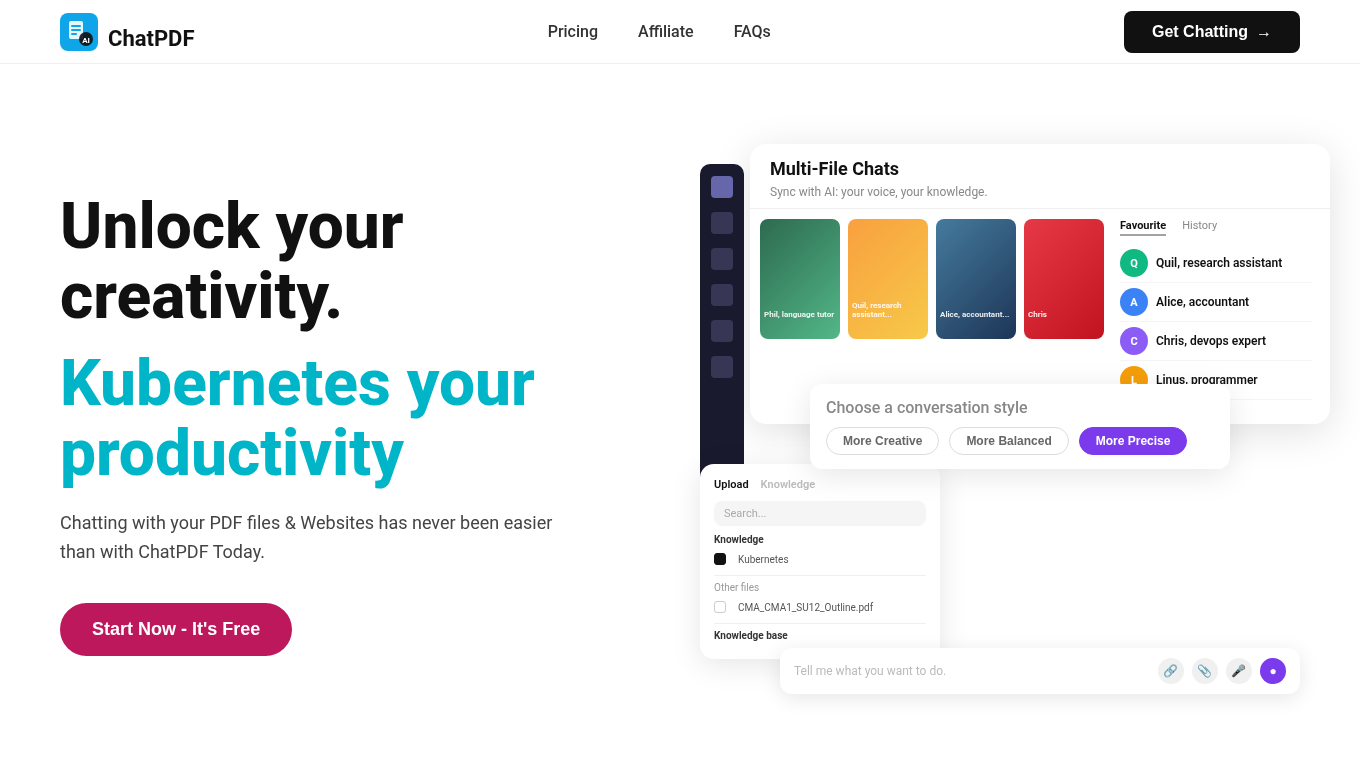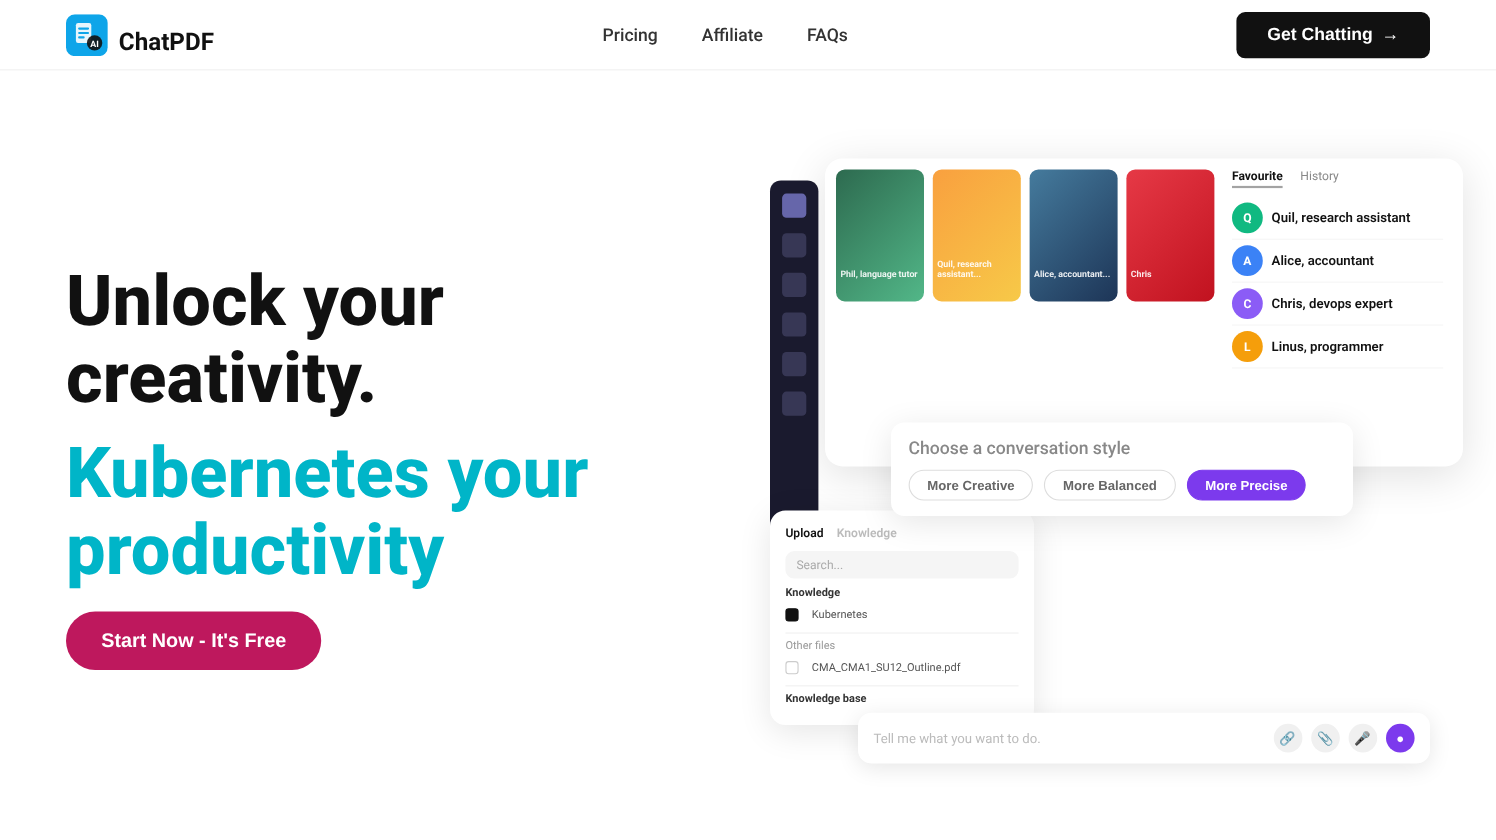--- a/index.html
+++ b/index.html
@@ -407,37 +407,42 @@
   </button>
 </nav>
 
 <section class="hero">
   <div class="hero-left">
     <div class="hero-title">
       <span>Unlock your</span><br>
       <span>creativity.</span>
     </div>
     <div class="hero-title-colored">Kubernetes your productivity</div>
+    <p class="hero-subtitle">Chatting with your PDF files &amp; Websites has never been easier than with ChatPDF Today.</p>
     <button class="start-button">
       <span>Start Now - It's Free</span>
     </button>
   </div>
 
   <div class="hero-right">
 
     <div class="app-sidebar">
       <div class="sidebar-icon active"></div>
       <div class="sidebar-icon"></div>
       <div class="sidebar-icon"></div>
       <div class="sidebar-icon"></div>
       <div class="sidebar-icon"></div>
       <div class="sidebar-icon"></div>
     </div>
 
     <div class="card-multi">
+      <div class="card-multi-header">
+        <span>Multi-File Chats</span><br>
+        <span class="card-multi-sub">Sync with AI: your voice, your knowledge.</span>
+      </div>
       <div class="card-multi-body">
 
         <div class="pdf-thumbs">
           <div class="pdf-thumb pdf-thumb-1">
             <div class="pdf-thumb-label">Phil, language tutor</div>
           </div>
           <div class="pdf-thumb pdf-thumb-2">
             <div class="pdf-thumb-label">Quil, research assistant...</div>
           </div>
           <div class="pdf-thumb pdf-thumb-3">

